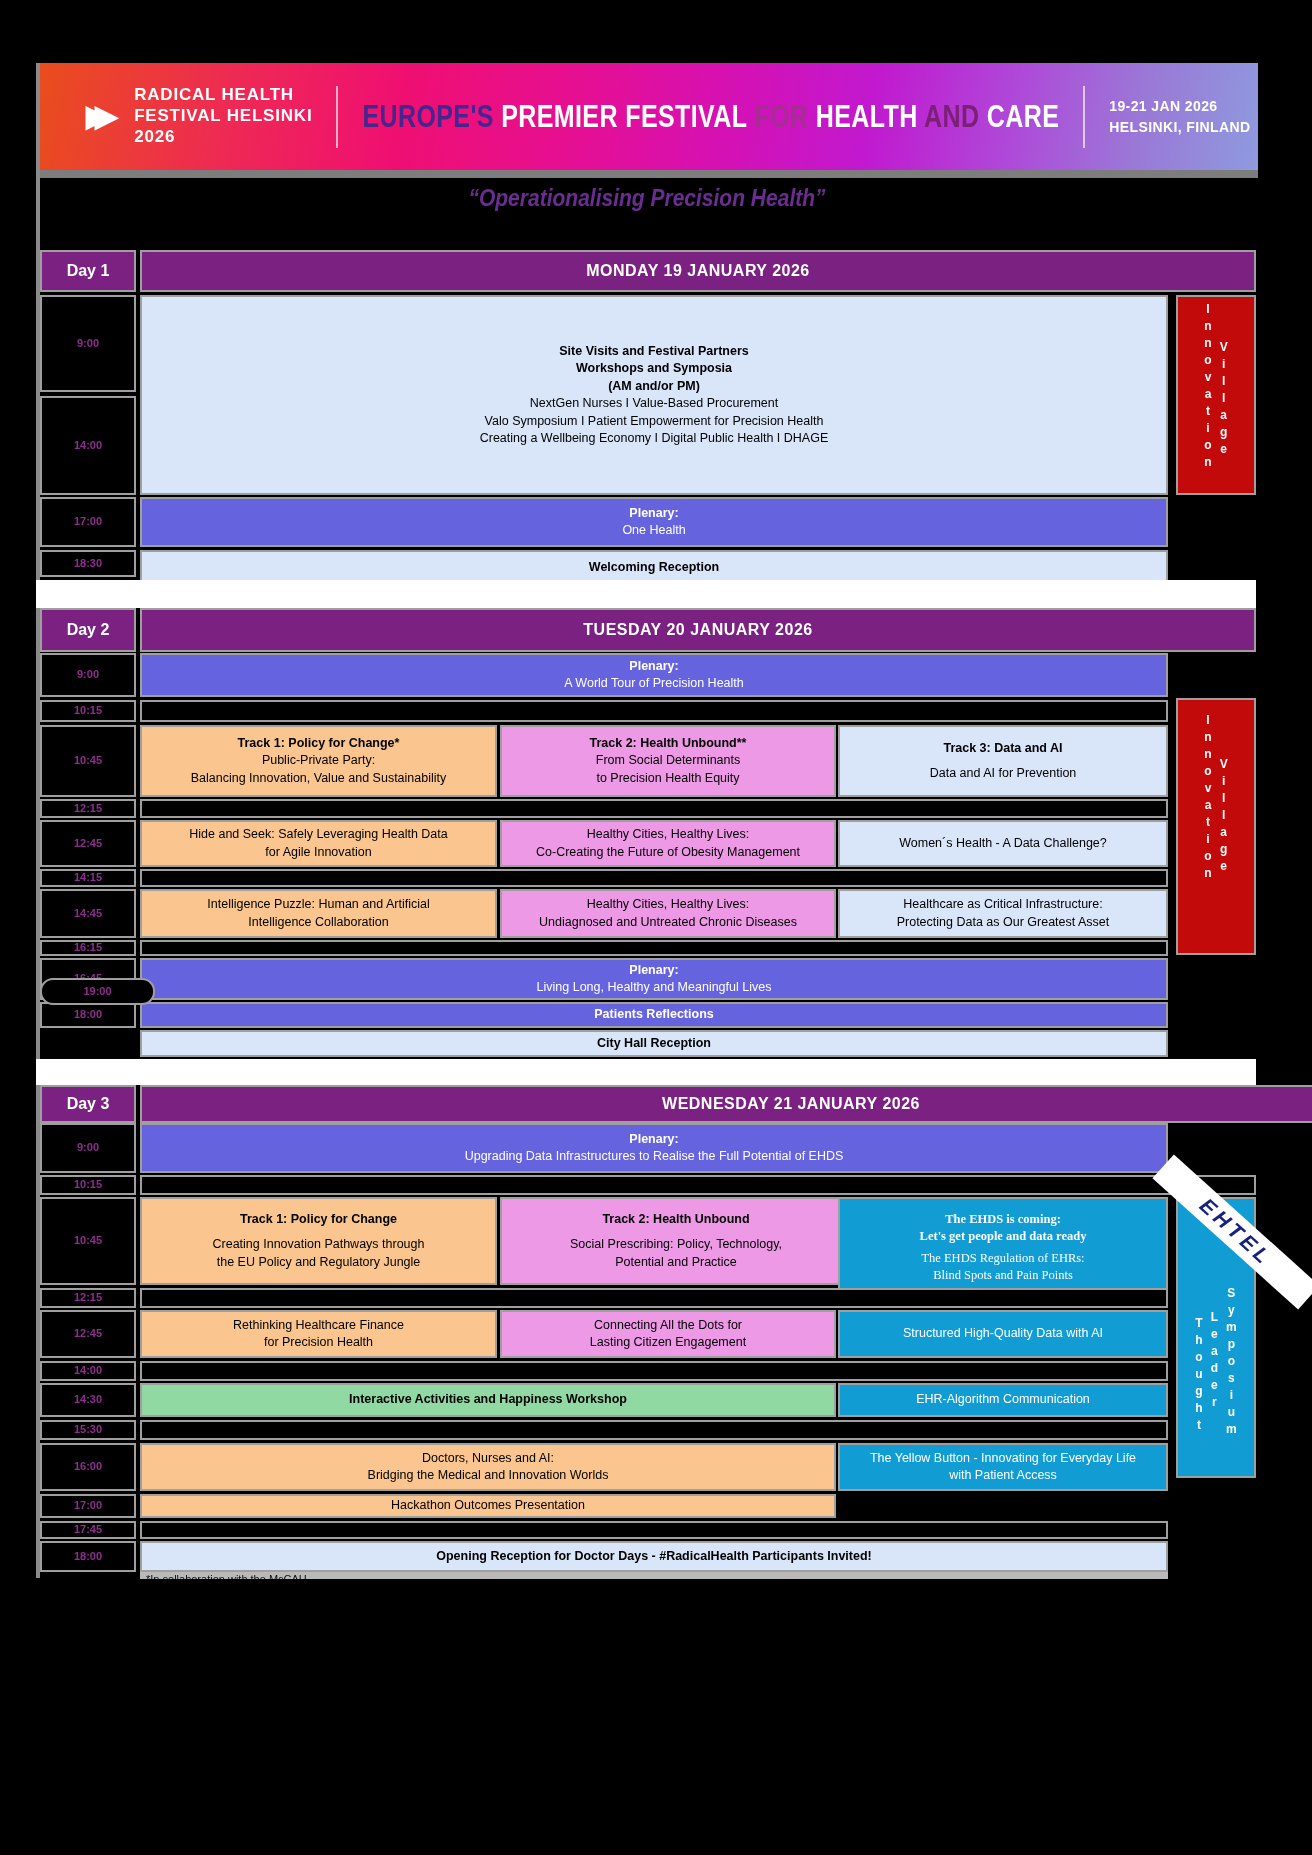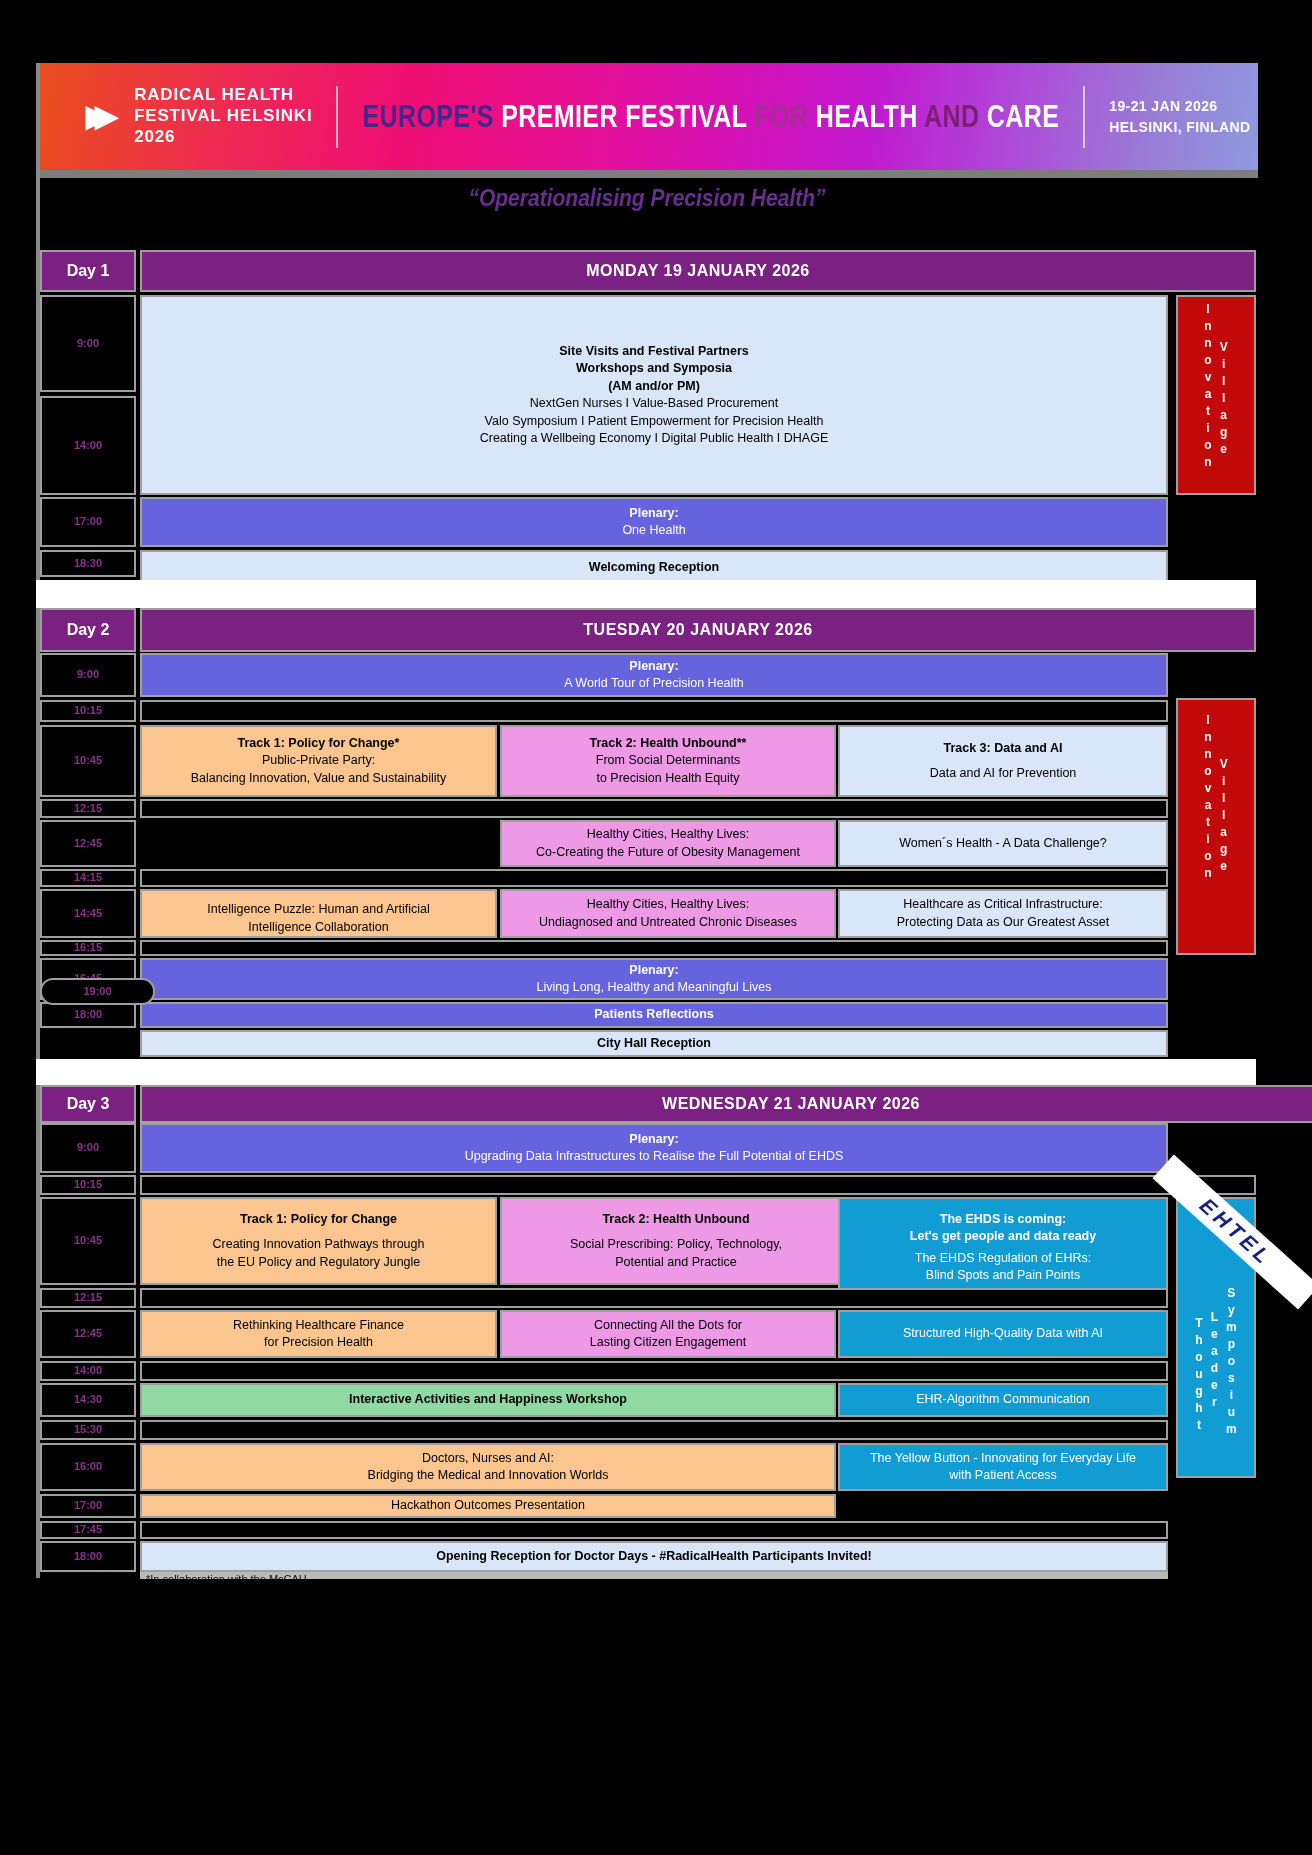--- a/index.html
+++ b/index.html
@@ -173,33 +173,37 @@
   <div class="c lb" style="left:838px;top:725px;width:330px;height:72px;">
     <span class="b">Track 3: Data and AI</span>
     <span class="gap8"></span>
     <span>Data and AI for Prevention</span>
   </div>
 
   <div class="c time" style="left:40px;top:799px;width:96px;height:19px;">12:15</div>
   <div class="c sep" style="left:140px;top:799px;width:1028px;height:19px;"></div>
 
   <div class="c time" style="left:40px;top:820px;width:96px;height:47px;">12:45</div>
+  <div class="c or" style="left:140px;top:820px;width:357px;height:47px;">
+    <span>Hide and Seek: Safely Leveraging Health Data</span>
+    <span>for Agile Innovation</span>
+  </div>
   <div class="c pk" style="left:500px;top:820px;width:336px;height:47px;">
     <span>Healthy Cities, Healthy Lives:</span>
     <span>Co-Creating the Future of Obesity Management</span>
   </div>
   <div class="c lb" style="left:838px;top:820px;width:330px;height:47px;">
     <span>Women´s Health - A Data Challenge?</span>
   </div>
 
   <div class="c time" style="left:40px;top:869px;width:96px;height:18px;">14:15</div>
   <div class="c sep" style="left:140px;top:869px;width:1028px;height:18px;"></div>
 
   <div class="c time" style="left:40px;top:889px;width:96px;height:49px;">14:45</div>
-  <div class="c or" style="left:140px;top:889px;width:357px;height:49px;justify-content:flex-end;">
+  <div class="c or" style="left:140px;top:889px;width:357px;height:49px;">
     <span>Intelligence Puzzle: Human and Artificial</span>
     <span>Intelligence Collaboration</span>
   </div>
   <div class="c pk" style="left:500px;top:889px;width:336px;height:49px;">
     <span>Healthy Cities, Healthy Lives:</span>
     <span>Undiagnosed and Untreated Chronic Diseases</span>
   </div>
   <div class="c lb" style="left:838px;top:889px;width:330px;height:49px;">
     <span>Healthcare as Critical Infrastructure:</span>
     <span>Protecting Data as Our Greatest Asset</span>
@@ -237,21 +241,21 @@
     <span class="gap8"></span>
     <span>Creating Innovation Pathways through</span>
     <span>the EU Policy and Regulatory Jungle</span>
   </div>
   <div class="c pk" style="left:500px;top:1197px;width:352px;height:88px;">
     <span class="b">Track 2: Health Unbound</span>
     <span class="gap8"></span>
     <span>Social Prescribing: Policy, Technology,</span>
     <span>Potential and Practice</span>
   </div>
-  <div class="c cy" style="left:838px;top:1197px;width:330px;height:101px;">
+  <div class="c cy" style="left:838px;top:1197px;width:330px;height:101px;font-family:Liberation Serif, serif;">
     <span class="b">The EHDS is coming:</span>
     <span class="b">Let's get people and data ready</span>
     <span class="gap4"></span>
     <span>The EHDS Regulation of EHRs:</span>
     <span>Blind Spots and Pain Points</span>
   </div>
   <div class="c cy vcols" style="left:1176px;top:1197px;width:80px;height:281px;">
     <span class="vword" style="margin-top:118px;">
         <span>T</span>
         <span>h</span>

